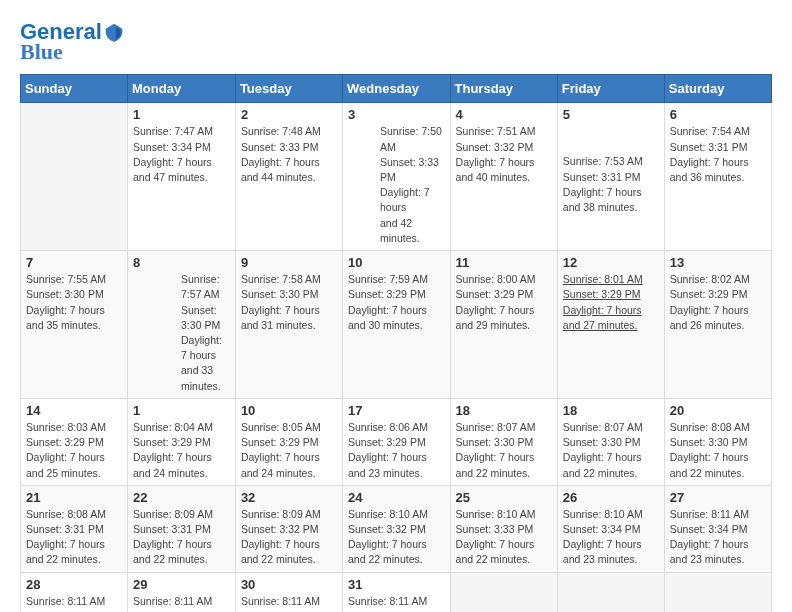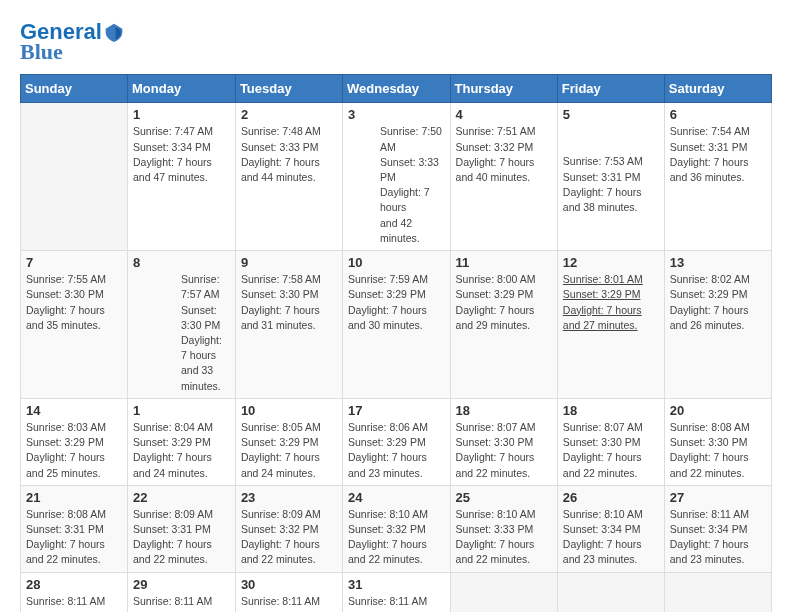--- a/index.html
+++ b/index.html
@@ -282,21 +282,21 @@
 and 22 minutes.</div>
         </td>
         <td>
           <span class="day-number">22</span>
           <div class="day-info" style="white-space: pre-line;">Sunrise: 8:09 AM
 Sunset: 3:31 PM
 Daylight: 7 hours
 and 22 minutes.</div>
         </td>
         <td>
-          <span class="day-number">23</span>
+          <span class="day-number">32</span>
           <div class="day-info" style="white-space: pre-line;">Sunrise: 8:09 AM
 Sunset: 3:32 PM
 Daylight: 7 hours
 and 22 minutes.</div>
         </td>
         <td>
           <span class="day-number">24</span>
           <div class="day-info" style="white-space: pre-line;">Sunrise: 8:10 AM
 Sunset: 3:32 PM
 Daylight: 7 hours

